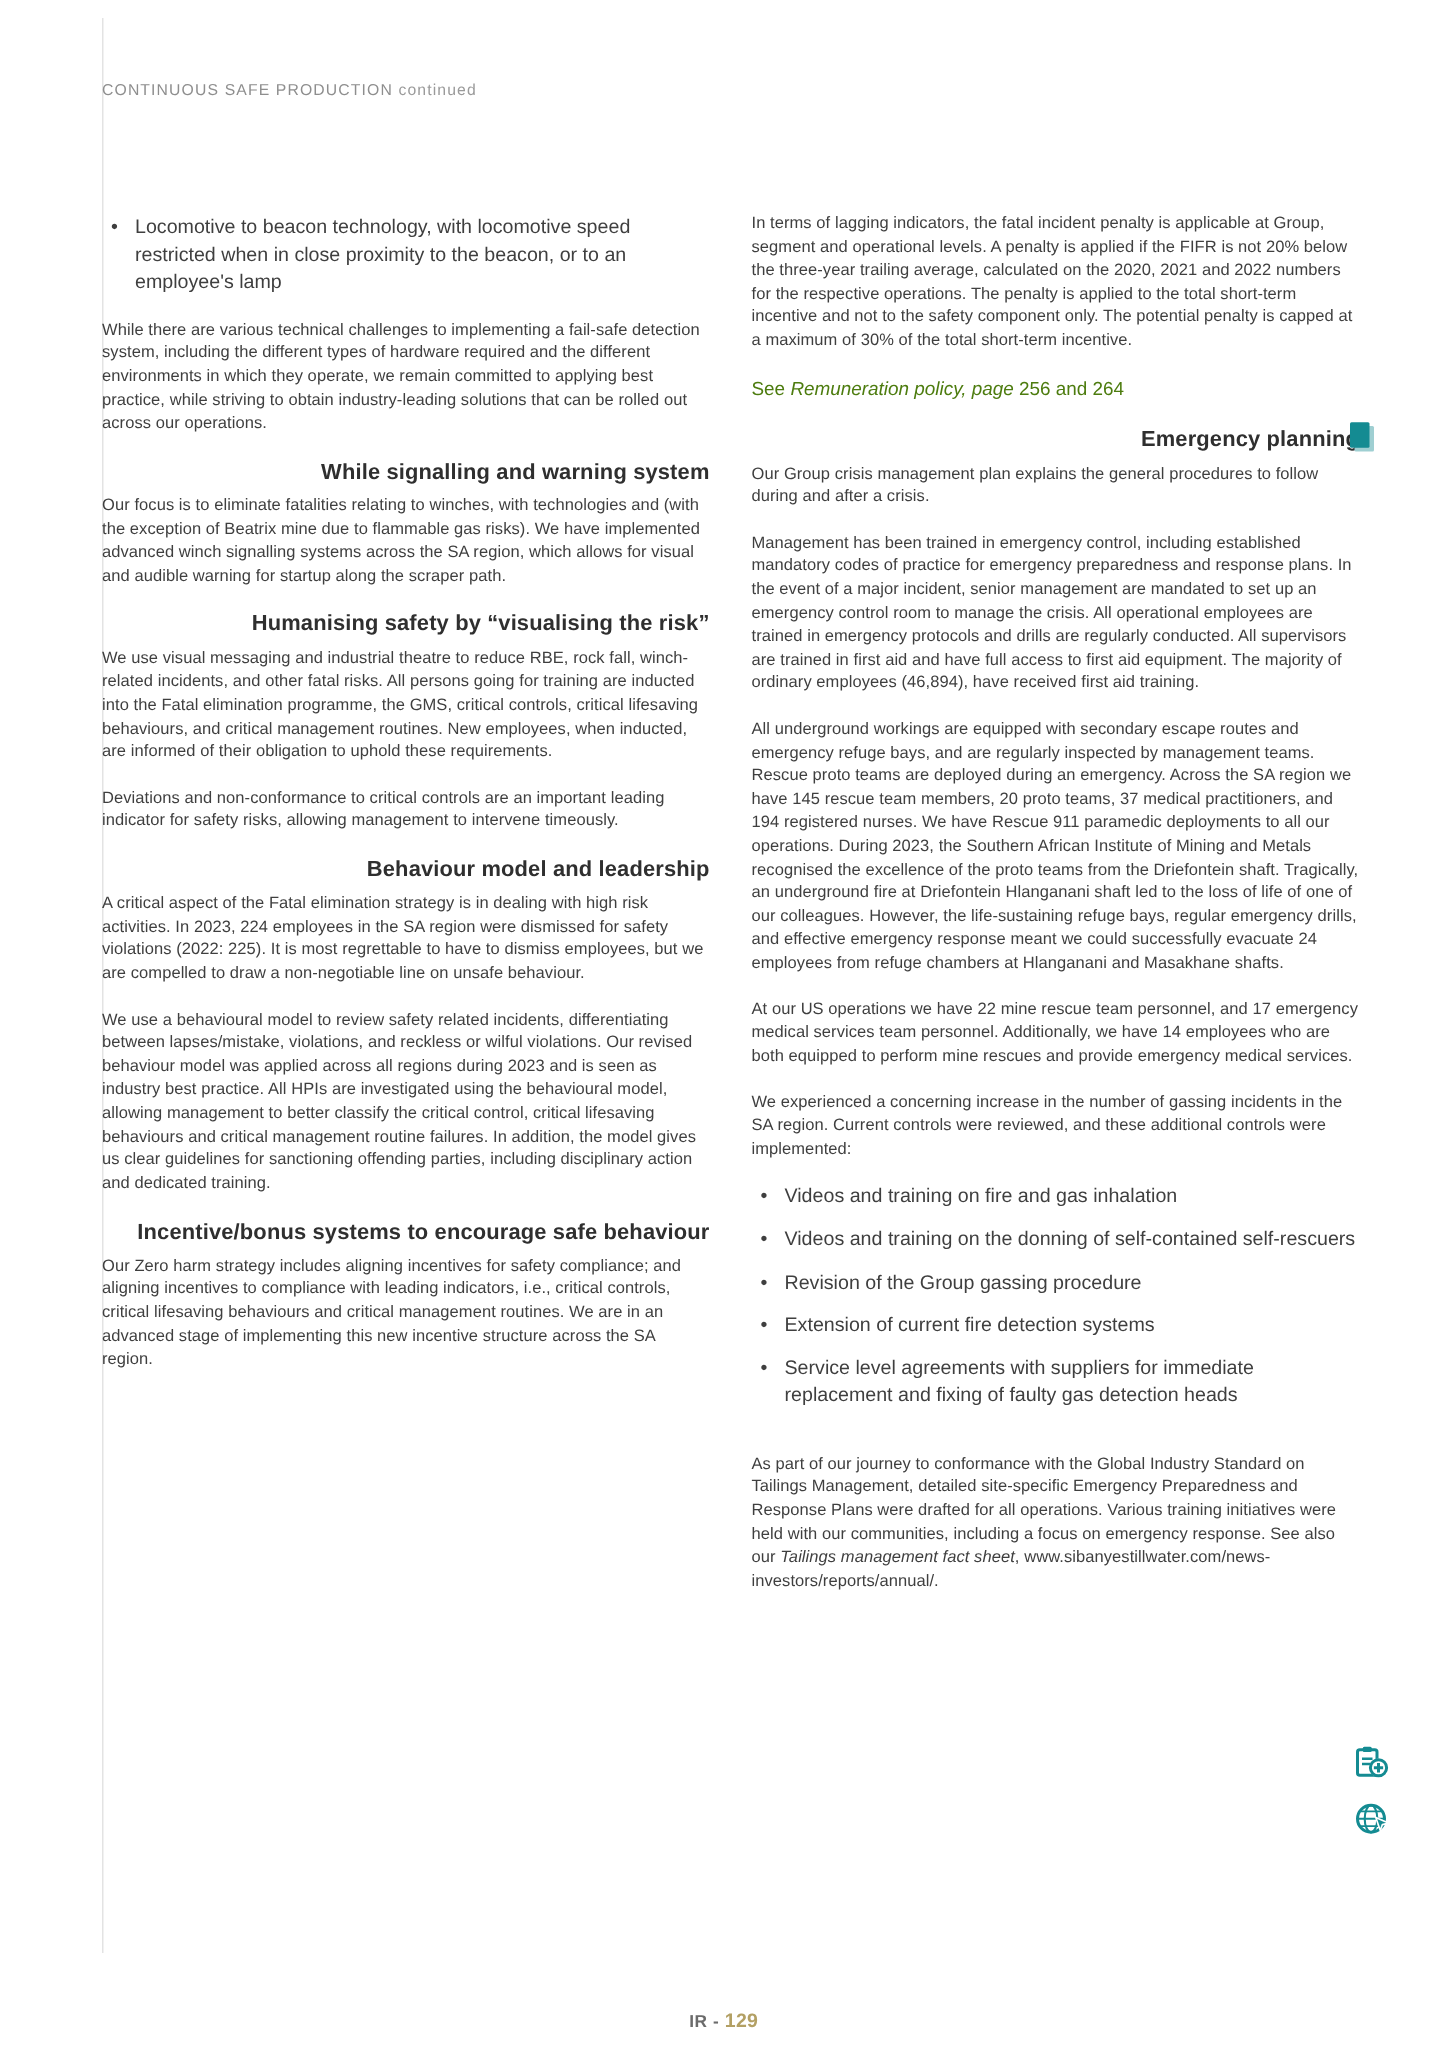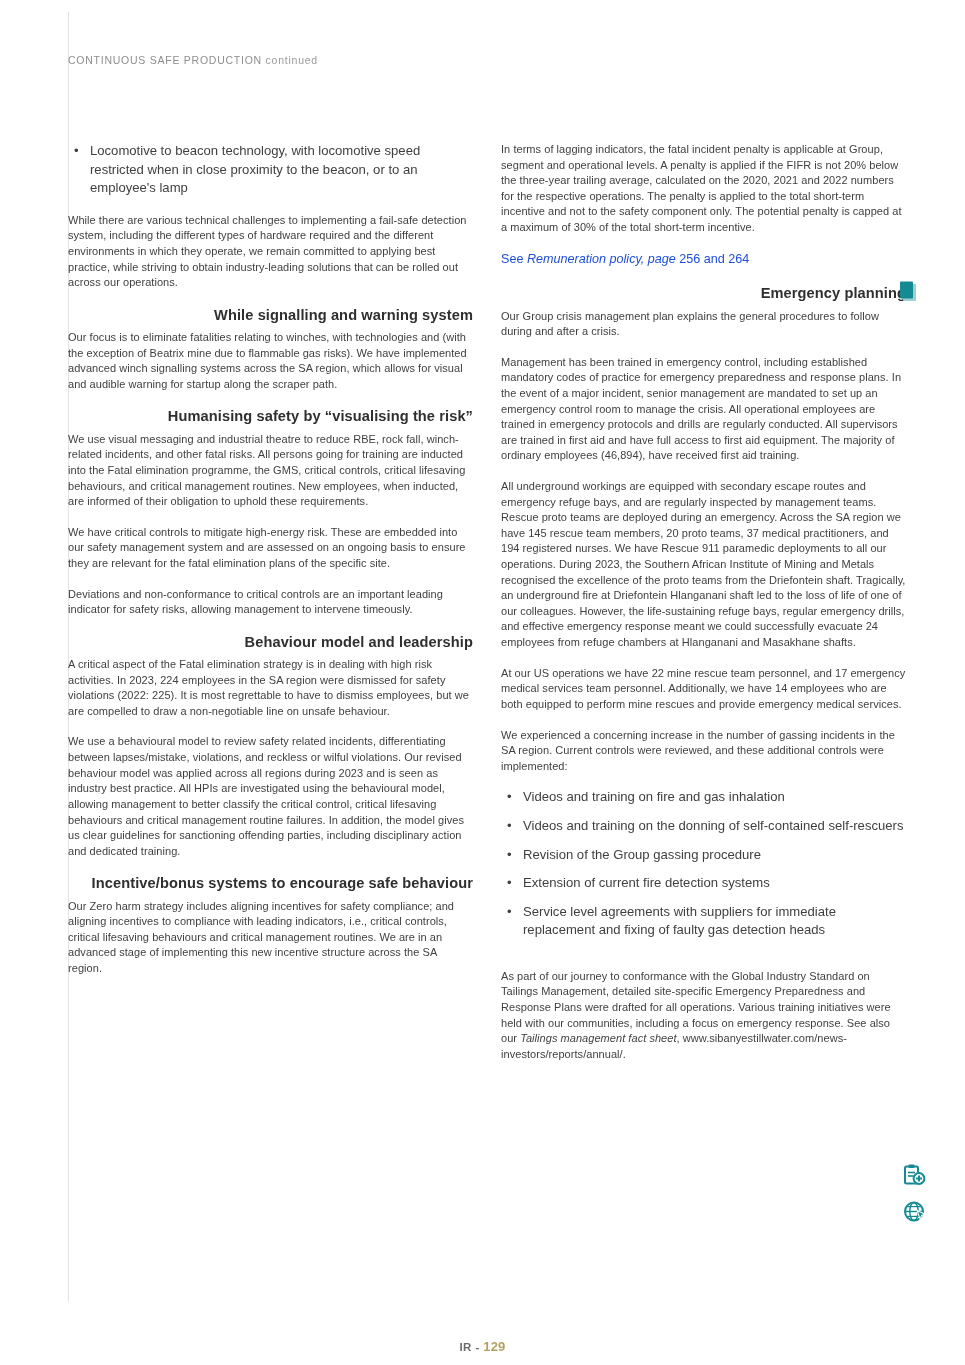--- a/index.html
+++ b/index.html
@@ -79,21 +79,21 @@
     letter-spacing: 0.05px;
   }
   p.body.tight {
     margin-bottom: 14px;
   }
 
   p.ref {
     font-size: 12.6px;
     line-height: 1.4;
     margin: 0 0 16px 0;
-    color: #1d4ed8;
+    color: #4d7c0f;
   }
   p.ref i { font-style: italic; }
 
   ul.bullets {
     list-style: none;
     margin: 0 0 15px 0;
     padding: 0;
   }
   ul.bullets li {
     position: relative;
@@ -169,21 +169,20 @@
       </ul>
 
       <p class="body">While there are various technical challenges to implementing a fail-safe detection system, including the different types of hardware required and the different environments in which they operate, we remain committed to applying best practice, while striving to obtain industry-leading solutions that can be rolled out across our operations.</p>
 
       <h2 class="section-head">While signalling and warning system</h2>
       <p class="body">Our focus is to eliminate fatalities relating to winches, with technologies and (with the exception of Beatrix mine due to flammable gas risks). We have implemented advanced winch signalling systems across the SA region, which allows for visual and audible warning for startup along the scraper path.</p>
 
       <h2 class="section-head">Humanising safety by “visualising the risk”</h2>
       <p class="body">We use visual messaging and industrial theatre to reduce RBE, rock fall, winch-related incidents, and other fatal risks. All persons going for training are inducted into the Fatal elimination programme, the GMS, critical controls, critical lifesaving behaviours, and critical management routines. New employees, when inducted, are informed of their obligation to uphold these requirements.</p>
 
-      <p class="body">We have critical controls to mitigate high-energy risk. These are embedded into our safety management system and are assessed on an ongoing basis to ensure they are relevant for the fatal elimination plans of the specific site.</p>
       <p class="body">Deviations and non-conformance to critical controls are an important leading indicator for safety risks, allowing management to intervene timeously.</p>
 
       <h2 class="section-head">Behaviour model and leadership</h2>
       <p class="body">A critical aspect of the Fatal elimination strategy is in dealing with high risk activities. In 2023, 224 employees in the SA region were dismissed for safety violations (2022: 225). It is most regrettable to have to dismiss employees, but we are compelled to draw a non-negotiable line on unsafe behaviour.</p>
       <p class="body">We use a behavioural model to review safety related incidents, differentiating between lapses/mistake, violations, and reckless or wilful violations. Our revised behaviour model was applied across all regions during 2023 and is seen as industry best practice. All HPIs are investigated using the behavioural model, allowing management to better classify the critical control, critical lifesaving behaviours and critical management routine failures. In addition, the model gives us clear guidelines for sanctioning offending parties, including disciplinary action and dedicated training.</p>
 
       <h2 class="section-head">Incentive/bonus systems to encourage safe behaviour</h2>
       <p class="body">Our Zero harm strategy includes aligning incentives for safety compliance; and aligning incentives to compliance with leading indicators, i.e., critical controls, critical lifesaving behaviours and critical management routines. We are in an advanced stage of implementing this new incentive structure across the SA region.</p>
 
     </div>

